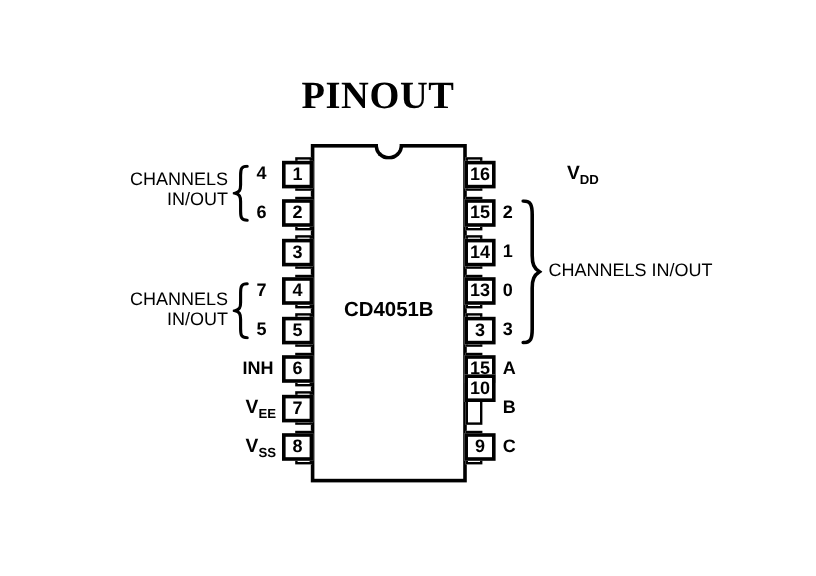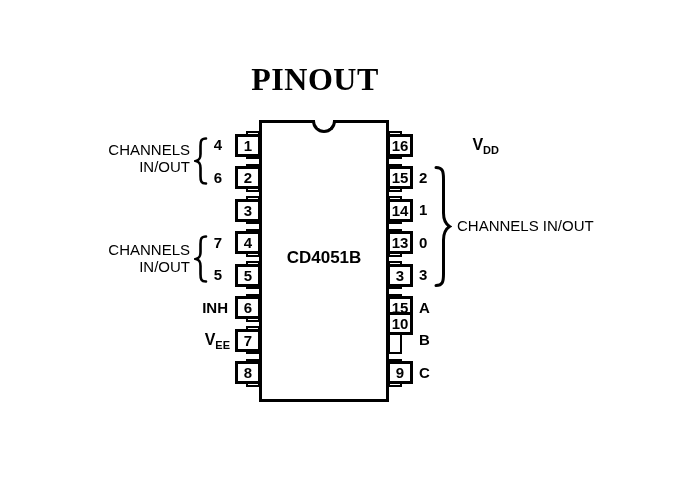--- a/index.html
+++ b/index.html
@@ -176,20 +176,21 @@
   <div class="pin-square right" style="top:361px">
       <span>9</span>
     </div>
 
   <div class="plabel digit" style="top:135px"><span>4</span></div>
   <div class="plabel digit" style="top:167.5px"><span>6</span></div>
   <div class="plabel digit" style="top:232.5px"><span>7</span></div>
   <div class="plabel digit" style="top:265px"><span>5</span></div>
   <div class="plabel leftv" style="top:330px"><span>V</span><span class="vsub">EE</span></div>
   <div class="plabel lefttxt" style="top:297.5px"><span>INH</span></div>
+  <div class="plabel leftv" style="top:362.5px"><span>V</span><span class="vsub">SS</span></div>
 
   <div class="plabel rightv" style="top:135px"><span>V</span><span class="vsub">DD</span></div>
   <div class="plabel righttxt" style="top:167.5px"><span>2</span></div>
   <div class="plabel righttxt" style="top:200px"><span>1</span></div>
   <div class="plabel righttxt" style="top:232.5px"><span>0</span></div>
   <div class="plabel righttxt" style="top:265px"><span>3</span></div>
   <div class="plabel righttxt" style="top:297.5px"><span>A</span></div>
   <div class="plabel righttxt" style="top:330px"><span>B</span></div>
   <div class="plabel righttxt" style="top:362.5px"><span>C</span></div>
 

